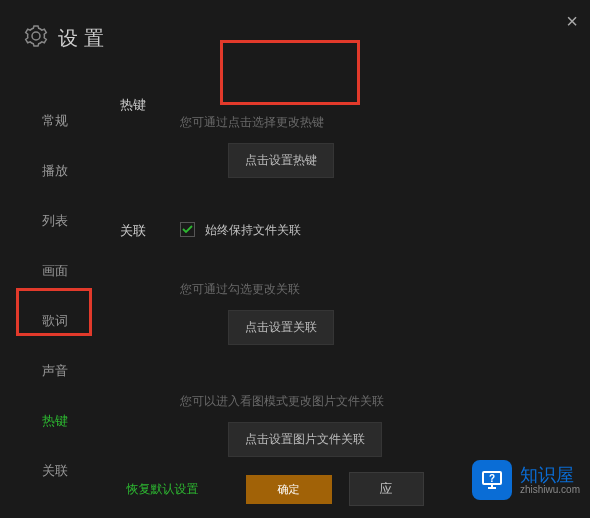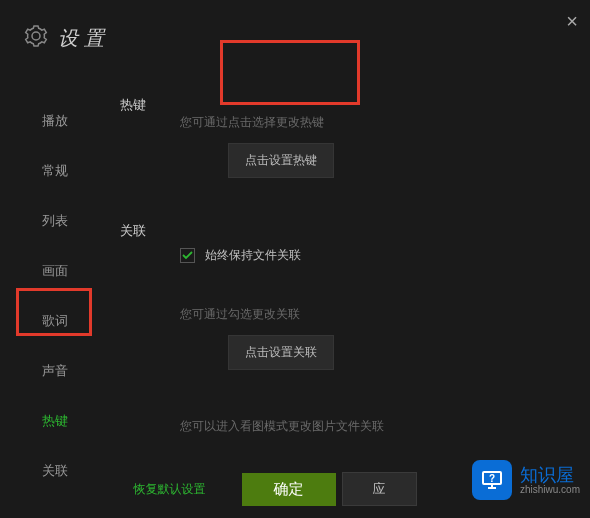--- a/index.html
+++ b/index.html
@@ -1,40 +1,40 @@
 <!DOCTYPE html>
 <html><head>
   <meta charset="utf-8">
   <style>
     * { margin: 0; padding: 0; box-sizing: border-box; font-family: "Microsoft YaHei", Arial, sans-serif; }
     body { width: 590px; height: 518px; background: #0d0d0d; overflow: hidden; position: relative; }
     .dialog { width: 590px; height: 518px; background: #1a1a1a; position: relative; }
     .close { position: absolute; top: 10px; right: 12px; color: #aaa; font-size: 20px; cursor: pointer; }
-    .header { display: flex; align-items: center; padding: 24px 16px 30px 24px; font-style: italic; }
+    .header { display: flex; align-items: center; padding: 24px 16px 30px 24px; }
     .gear { color: #888; margin-right: 10px; }
     .title { color: #d0d0d0; font-size: 20px; letter-spacing: 6px; }
     .container { display: flex; height: 420px; }
     .sidebar { width: 110px; display: flex; flex-direction: column; align-items: center; padding-top: 14px; }
     .sidebar-item { color: #999; font-size: 13px; padding: 16px 14px; cursor: pointer; width: 56px; text-align: center; }
     .sidebar-item.active { color: #2db831; }
     .content { flex: 1; padding-top: 14px; padding-right: 20px; }
     .section { display: flex; margin-bottom: 26px; }
     .section-titlecol { width: 70px; color: #ccc; font-size: 13px; text-align: left; padding-left: 10px; }
     .section-body { flex: 1; }
     .hint { color: #6a6a6a; font-size: 12px; margin-bottom: 12px; margin-top: 18px; }
     .btn { display: inline-block; background: #2b2b2b; color: #bdbdbd; font-size: 12px; padding: 8px 16px; border: 1px solid #353535; cursor: pointer; margin-bottom: 18px; margin-left: 48px; }
-    .chk-row { display: flex; align-items: center; margin-bottom: 12px; margin-top: 25px; }
+    .chk-row { display: flex; margin-bottom: 12px; }
     .chk { width: 15px; height: 15px; border: 1px solid #555; margin-right: 10px; display: flex; align-items: center; justify-content: center; background: #1a1a1a; cursor: pointer; }
     .chk.checked svg { display: block; }
     .chk svg { display: none; }
     .chk-label { color: #c0c0c0; font-size: 12px; }
     .spacer12 { height: 12px; }
-    .footer { position: absolute; bottom: 0; left: 0; right: 0; height: 58px; display: flex; align-items: center; justify-content: center; gap: 6px; padding-right: 40px; }
+    .footer { position: absolute; bottom: 0; left: 0; right: 0; height: 58px; display: flex; align-items: center; justify-content: center; gap: 17px; padding-right: 40px; }
     .link-restore { color: #2db831; font-size: 12px; cursor: pointer; margin-right: 30px; }
-    .btn-ok { background: #4d7c0f; color: #fff; font-size: 15px; padding: 7px 32px; border: none; cursor: pointer; }
+    .btn-ok { background: #a16207; color: #fff; font-size: 11px; padding: 7px 32px; border: none; cursor: pointer; }
     .btn-apply { background: #2b2b2b; color: #bdbdbd; font-size: 13px; padding: 7px 30px; border: 1px solid #3a3a3a; cursor: pointer; }
     .red-box { position: absolute; border: 3px solid #e23a2b; pointer-events: none; }
     .red1 { left: 220px; top: 40px; width: 140px; height: 65px; }
     .red2 { left: 16px; top: 288px; width: 76px; height: 48px; }
     .footer-logo { position: absolute; right: 10px; bottom: 18px; display: flex; align-items: center; }
     .logo-badge { width: 40px; height: 40px; background: #0a6dd6; border-radius: 8px; display: flex; align-items: center; justify-content: center; margin-right: 8px; }
     .logo-text { color: #0a6dd6; font-size: 18px; font-weight: normal; line-height: 1; }
     .logo-sub { color: #888; font-size: 10px; }
   </style>
 </head>
@@ -49,22 +49,22 @@
       <svg width="24" height="24" viewBox="0 0 24 24">
           <path fill="none" stroke="#888" stroke-width="1.5" d="M12 8a4 4 0 100 8 4 4 0 000-8zm8.4 4a8.4 8.4 0 00-.2-1.8l2.1-1.6-2-3.4-2.5.9a8 8 0 00-3.1-1.8L14 2h-4l-.7 2.3a8 8 0 00-3.1 1.8l-2.5-.9-2 3.4 2.1 1.6a8.4 8.4 0 000 3.6l-2.1 1.6 2 3.4 2.5-.9a8 8 0 003.1 1.8L10 22h4l.7-2.3a8 8 0 003.1-1.8l2.5.9 2-3.4-2.1-1.6c.1-.6.2-1.2.2-1.8z"></path>
         </svg>
     </span>
     <span class="title">设置</span>
   </div>
 
   <div class="container">
 
     <div class="sidebar">
+      <div class="sidebar-item">常规</div>
       <div class="sidebar-item">播放</div>
-      <div class="sidebar-item">常规</div>
       <div class="sidebar-item">列表</div>
       <div class="sidebar-item">画面</div>
       <div class="sidebar-item">歌词</div>
       <div class="sidebar-item">声音</div>
       <div class="sidebar-item active">热键</div>
       <div class="sidebar-item">关联</div>
     </div>
 
     <div class="content">
 
@@ -87,20 +87,21 @@
             </span>
             <span class="chk-label">始终保持文件关联</span>
           </div>
 
           <div class="spacer12"></div>
           <div class="hint">您可通过勾选更改关联</div>
           <span class="btn">点击设置关联</span>
 
           <div class="spacer12"></div>
           <div class="hint">您可以进入看图模式更改图片文件关联</div>
+          <span class="btn">点击设置图片文件关联</span>
         </div>
       </div>
 
     </div>
   </div>
 
   <div class="footer">
     <span class="link-restore">恢复默认设置</span>
     <span class="btn-ok">确定</span>
     <span class="btn-apply">应</span>

